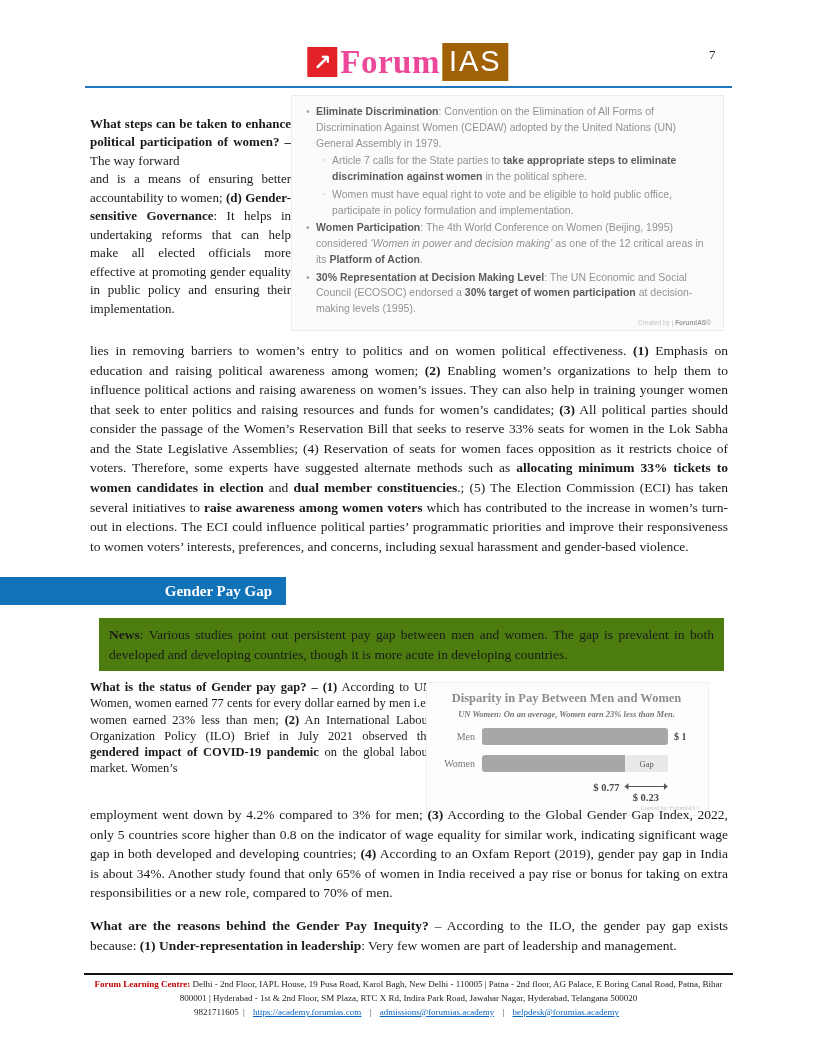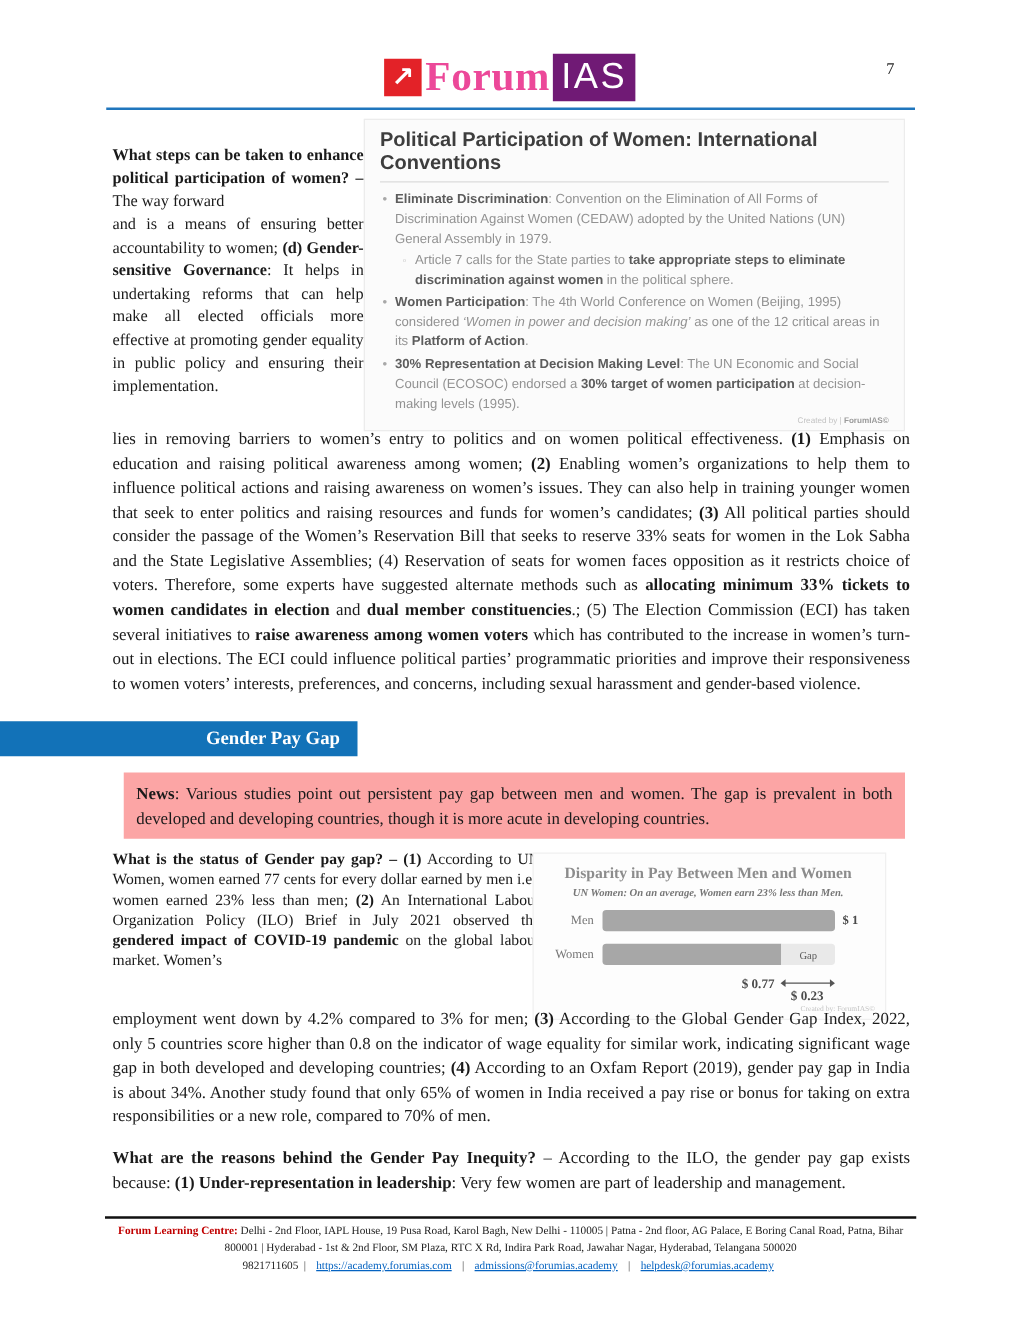--- a/index.html
+++ b/index.html
@@ -11,21 +11,21 @@
   .i{font-style:italic}
 
   
   .logo{position:absolute;top:42px;left:50%;transform:translateX(-50%);
         display:flex;align-items:center;height:40px;}
   .logo-icon{display:flex;align-items:center;justify-content:center;
         width:30px;height:30px;background:#e32228;color:#fff;
         font-size:22px;font-weight:700;margin-right:3px;
         font-family:"DejaVu Sans", sans-serif;}
   .logo-forum{font-size:33px;font-weight:700;color:#ec4899;letter-spacing:.5px;}
-  .logo-ias{background:#701a75;color:#ffffff;font-size:29px;font-weight:400;
+  .logo-ias{background:#a16207;color:#ffffff;font-size:29px;font-weight:400;
         font-family:"Liberation Sans", sans-serif;letter-spacing:2px;
         padding:2px 7px 3px 7px;margin-left:2px;text-align:center;}
   .pagenum{position:absolute;top:47px;left:709px;font-size:13px;color:#222;}
   .header-rule{position:absolute;top:86px;left:85px;width:647px;height:2px;background:#2076bd;}
 
   
   .para{ text-align:justify; }
 
   .intro-col{position:absolute;left:90px;top:95px;width:201px;
         font-size:13px;line-height:1.42;}
@@ -51,21 +51,21 @@
   .infog-credit{text-align:right;font-size:6.5px;color:#c3c3c3;margin-top:2px;}
   .infog-credit .brand{font-weight:700;color:#9a9a9a;}
 
   
   .banner{position:absolute;left:0;top:577px;width:286px;height:28px;
         background:#1272b8;color:#ffffff;font-size:15px;font-weight:700;
         line-height:28px;text-align:right;padding-right:14px;box-sizing:border-box;}
 
   
   .news{position:absolute;left:99px;top:618px;width:625px;box-sizing:border-box;
-        background:#fca5a5;padding:7px 10px;font-size:13.5px;line-height:1.45;
+        background:#4d7c0f;padding:7px 10px;font-size:13.5px;line-height:1.45;
         text-align:justify;}
 
   
   .status-col{position:absolute;left:90px;top:679px;width:342px;
         font-size:12.5px;line-height:1.3;}
 
   
   .chart{position:absolute;left:426px;top:682px;width:283px;box-sizing:border-box;
         background:#fdfdfd;border:1px solid #f0f0f0;padding:8px 8px 4px 6px;
         font-family:Liberation Serif, serif;}
@@ -111,25 +111,25 @@
 </div>
 <div class="pagenum">7</div>
 <div class="header-rule" style="background: rgb(32, 118, 189);"></div>
 
 <div class="intro-col">
   <div class="para intro-question"><span class="b">What steps can be taken to enhance political participation of women? – </span><span>The way forward</span></div>
   <div class="para"><span>and is a means of ensuring better accountability to women; </span><span class="b">(d) Gender-sensitive Governance</span><span>: It helps in undertaking reforms that can help make all elected officials more effective at promoting gender equality in public policy and ensuring their implementation.</span></div>
 </div>
 
 <div class="infog">
-  <div class="infog-title">Political Participation of Women: International Conventions</div>
   <ul>
     <li class="l1"><span class="b">Eliminate Discrimination</span><span>: Convention on the Elimination of All Forms of Discrimination Against Women (CEDAW) adopted by the United Nations (UN) General Assembly in 1979.</span></li>
     <ul class="sub">
       <li class="l2"><span>Article 7 calls for the State parties to </span><span class="b">take appropriate steps to eliminate discrimination against women</span><span> in the political sphere.</span></li>
+      <li class="l2"><span>Women must have equal right to vote and be eligible to hold public office, participate in policy formulation and implementation.</span></li>
     </ul>
     <li class="l1"><span class="b">Women Participation</span><span>: The 4th World Conference on Women (Beijing, 1995) considered </span><span class="i">‘Women in power and decision making’</span><span> as one of the 12 critical areas in its </span><span class="b">Platform of Action</span><span>.</span></li>
     <li class="l1"><span class="b">30% Representation at Decision Making Level</span><span>: The UN Economic and Social Council (ECOSOC) endorsed a </span><span class="b">30% target of women participation</span><span> at decision-making levels (1995).</span></li>
   </ul>
   <div class="infog-credit">
     <span>Created by | </span><span class="brand">ForumIAS©</span>
   </div>
 </div>
 
 <div class="main-para para"><span>lies in removing barriers to women’s entry to politics and on women political effectiveness. </span><span class="b">(1)</span><span> Emphasis on education and raising political awareness among women; </span><span class="b">(2)</span><span> Enabling women’s organizations to help them to influence political actions and raising awareness on women’s issues. They can also help in training younger women that seek to enter politics and raising resources and funds for women’s candidates; </span><span class="b">(3)</span><span> All political parties should consider the passage of the Women’s Reservation Bill that seeks to reserve 33% seats for women in the Lok Sabha and the State Legislative Assemblies; (4) Reservation of seats for women faces opposition as it restricts choice of voters. Therefore, some experts have suggested alternate methods such as </span><span class="b">allocating minimum 33% tickets to women candidates in election</span><span> and </span><span class="b">dual member constituencies</span><span>.; (5) The Election Commission (ECI) has taken several initiatives to </span><span class="b">raise awareness among women voters</span><span> which has contributed to the increase in women’s turn-out in elections. The ECI could influence political parties’ programmatic priorities and improve their responsiveness to women voters’ interests, preferences, and concerns, including sexual harassment and gender-based violence.</span></div>

